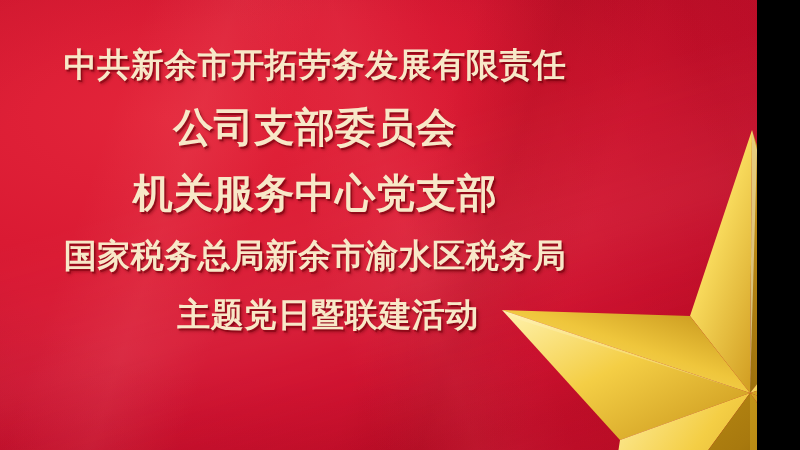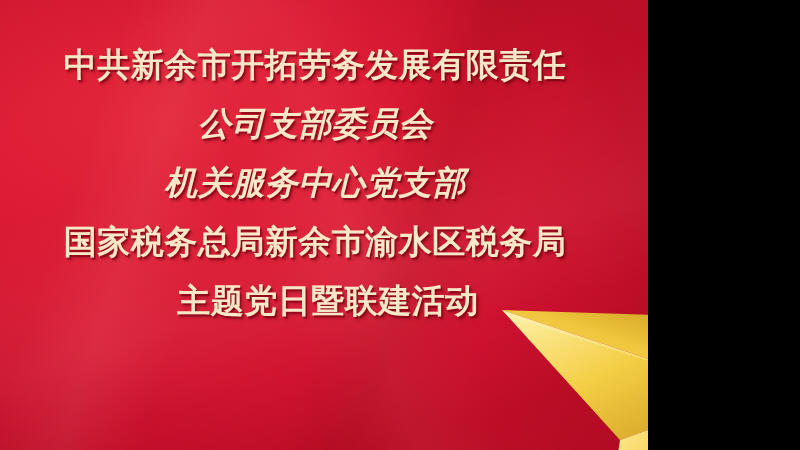--- a/index.html
+++ b/index.html
@@ -2,21 +2,21 @@
 <html><head>
 <meta charset="utf-8">
 <style>
   html, body {
     margin: 0;
     padding: 0;
     background: #000;
   }
   #poster {
     position: relative;
-    width: 648px;
+    width: 757px;
     height: 450px;
     overflow: hidden;
     font-family: "Liberation Sans", "DejaVu Sans", sans-serif;
     background: #D2102C;
   }
 
   
   .bg-base {
     position: absolute;
     inset: 0;
@@ -96,23 +96,22 @@
     white-space: nowrap;
     text-shadow:
        1.5px 1.5px 0 rgba(120,0,12,0.55),
        2.5px 2.5px 3px rgba(90,0,8,0.40);
   }
   .line-wide {
     font-size: 33px;
     margin-bottom: 26px;
   }
   .line-mid {
-    font-size: 33px;
+    font-size: 40px;
     margin-bottom: 26px;
-    font-style: italic;
   }
   .line-last {
     font-size: 33px;
     margin-bottom: 0;
     margin-left: 26px;
   }
 </style>
 </head>
 <body>
 

